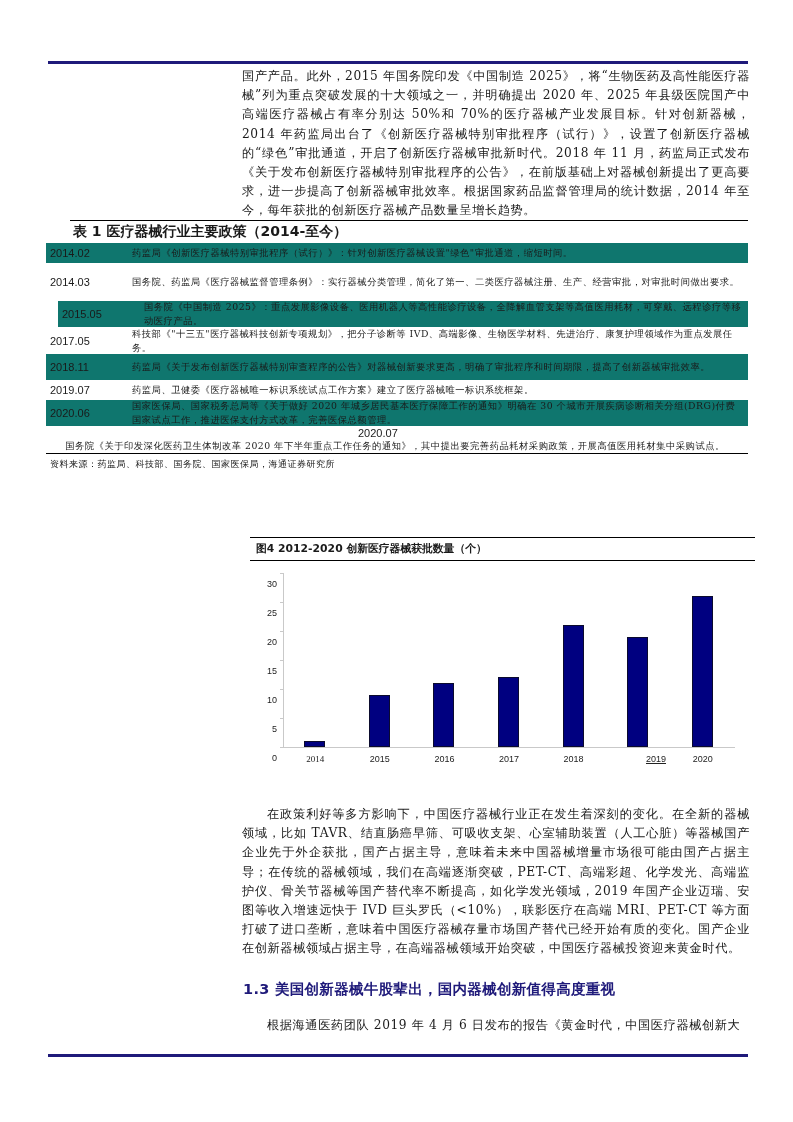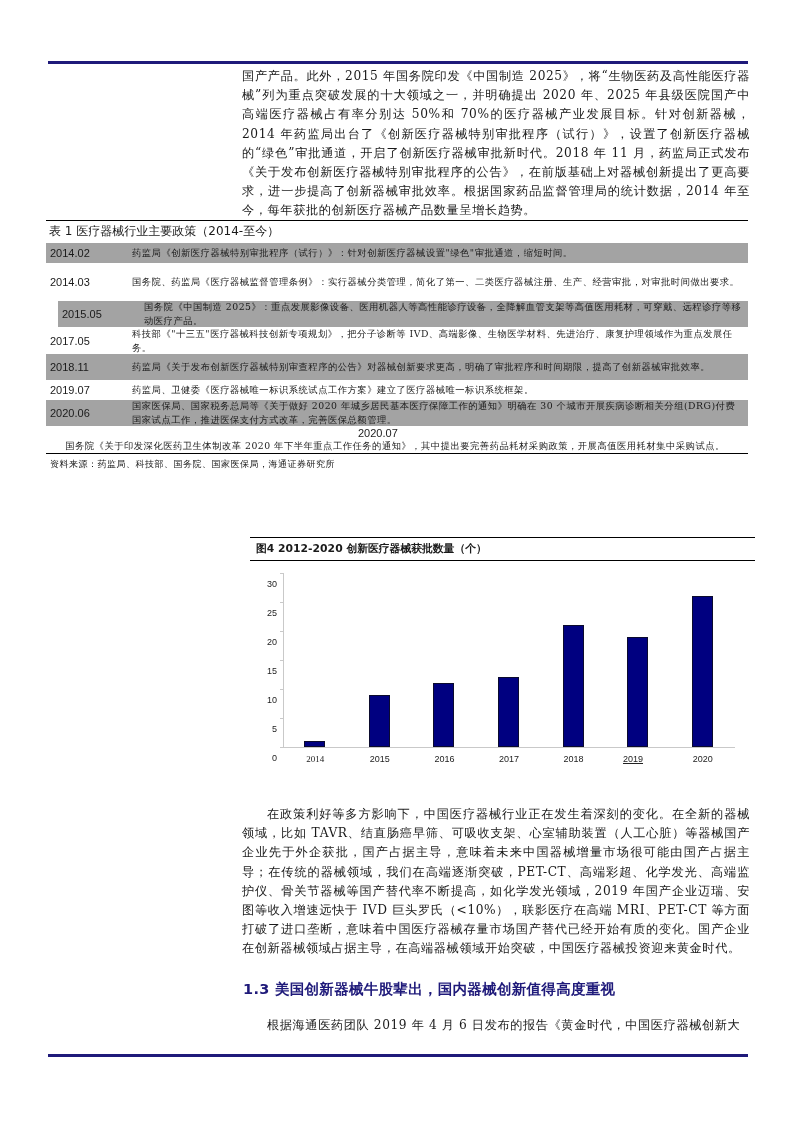--- a/index.html
+++ b/index.html
@@ -9,24 +9,24 @@
   .rule.top { top: 61px; }
   .rule.bottom { top: 1054px; }
   .para { position: absolute; left: 242px; width: 508px; font-size: 12.2px; line-height: 19.2px; letter-spacing: 0.6px; text-align: justify; }
   .para.p1 { top: 67px; }
   .para.p2 { top: 805px; text-indent: 25px; }
   .para.p3 { top: 1016px; text-indent: 25px; }
   .h-section { position: absolute; left: 243px; top: 980px; font-size: 14.5px; font-weight: bold; color: #1f1a7a; font-family: "DejaVu Sans", sans-serif; letter-spacing: 0.3px; }
 
   
   .tbl { position: absolute; left: 46px; width: 702px; top: 220px; }
-  .tbl-title { font-family: "DejaVu Sans", sans-serif; font-weight: normal; font-size: 12px; height: 22px; line-height: 20px; border-top: 1.5px solid #000; padding-left: 3px; }
+  .tbl-title { font-family: "DejaVu Sans", sans-serif; font-weight: bold; font-size: 14px; height: 22px; line-height: 20px; border-top: 1.5px solid #000; padding-left: 3px; margin-left: 24px; }
   .tbl-head { display: flex; height: 19px; border-top: 1.5px solid #000; align-items: center; font-weight: bold; font-size: 9.5px; font-family: "DejaVu Sans", sans-serif; }
   .tbl-row { display: flex; align-items: center; border-top: 1px solid #fff; }
-  .tbl-row.shade { background: #a3a3a3; }
+  .tbl-row.shade { background: #0f766e; }
   .c-date { width: 86px; padding-left: 4px; font-family: "Liberation Sans", sans-serif; font-size: 11px; }
   .c-text { flex: 1; font-size: 9.3px; line-height: 13.6px; letter-spacing: 0.5px; padding-right: 4px; }
   .tbl-bottom { border-top: 1.5px solid #000; }
   .src { font-size: 9px; letter-spacing: 0.5px; padding-left: 4px; margin-top: 4px; }
 
   
   .fig { position: absolute; left: 250px; top: 537px; width: 505px; }
   .fig-title { border-top: 1.3px solid #000; border-bottom: 1.3px solid #000; height: 24px; line-height: 22px; font-family: "DejaVu Sans", sans-serif; font-weight: bold; font-size: 10.8px; padding-left: 6px; }
   .plot { position: relative; height: 211px; }
   .yaxis { position: absolute; left: 33px; top: 12px; width: 1px; height: 174px; background: #c9c9c9; }
@@ -107,21 +107,21 @@
       <div class="xlabel" style="left: 45.2857px; font-family: Liberation Serif, serif;">2014</div>
       <div class="bar" style="left: 118.857px; top: 133.8px; height: 52.2px; background: rgb(0, 0, 128);"></div>
       <div class="xlabel" style="left: 109.857px;">2015</div>
       <div class="bar" style="left: 183.429px; top: 122.2px; height: 63.8px; background: rgb(0, 0, 128);"></div>
       <div class="xlabel" style="left: 174.429px;">2016</div>
       <div class="bar" style="left: 248px; top: 116.4px; height: 69.6px; background: rgb(0, 0, 128);"></div>
       <div class="xlabel" style="left: 239px;">2017</div>
       <div class="bar" style="left: 312.571px; top: 64.2px; height: 121.8px; background: rgb(0, 0, 128);"></div>
       <div class="xlabel" style="left: 303.571px;">2018</div>
       <div class="bar" style="left: 377.143px; top: 75.8px; height: 110.2px; background: rgb(0, 0, 128);"></div>
-      <div class="xlabel" style="left: 363px; text-decoration: underline;">2019</div>
+      <div class="xlabel" style="left: 386px; text-decoration: underline;">2019</div>
       <div class="bar" style="left: 441.714px; top: 35.2px; height: 150.8px; background: rgb(0, 0, 128);"></div>
       <div class="xlabel" style="left: 432.714px;">2020</div>
     </div>
 </div>
 
 <p class="para p2">在政策利好等多方影响下，中国医疗器械行业正在发生着深刻的变化。在全新的器械领域，比如 TAVR、结直肠癌早筛、可吸收支架、心室辅助装置（人工心脏）等器械国产企业先于外企获批，国产占据主导，意味着未来中国器械增量市场很可能由国产占据主导；在传统的器械领域，我们在高端逐渐突破，PET-CT、高端彩超、化学发光、高端监护仪、骨关节器械等国产替代率不断提高，如化学发光领域，2019 年国产企业迈瑞、安图等收入增速远快于 IVD 巨头罗氏（&lt;10%），联影医疗在高端 MRI、PET-CT 等方面打破了进口垄断，意味着中国医疗器械存量市场国产替代已经开始有质的变化。国产企业在创新器械领域占据主导，在高端器械领域开始突破，中国医疗器械投资迎来黄金时代。</p>
 
 <h2 class="h-section">1.3 美国创新器械牛股辈出，国内器械创新值得高度重视</h2>
 
 <p class="para p3">根据海通医药团队 2019 年 4 月 6 日发布的报告《黄金时代，中国医疗器械创新大</p>

